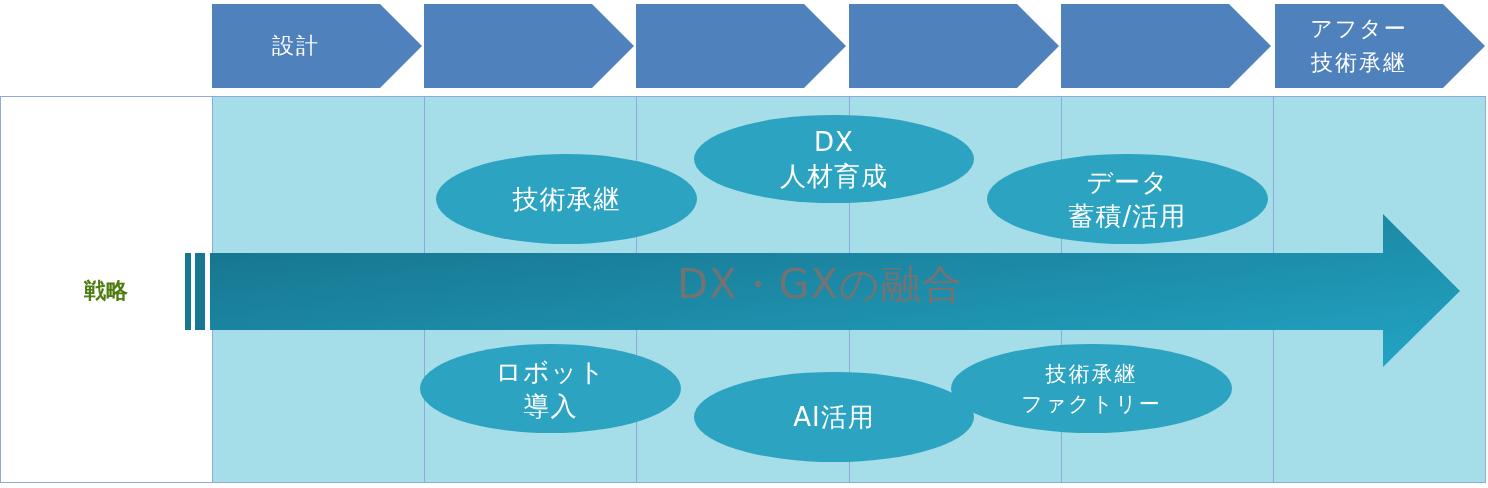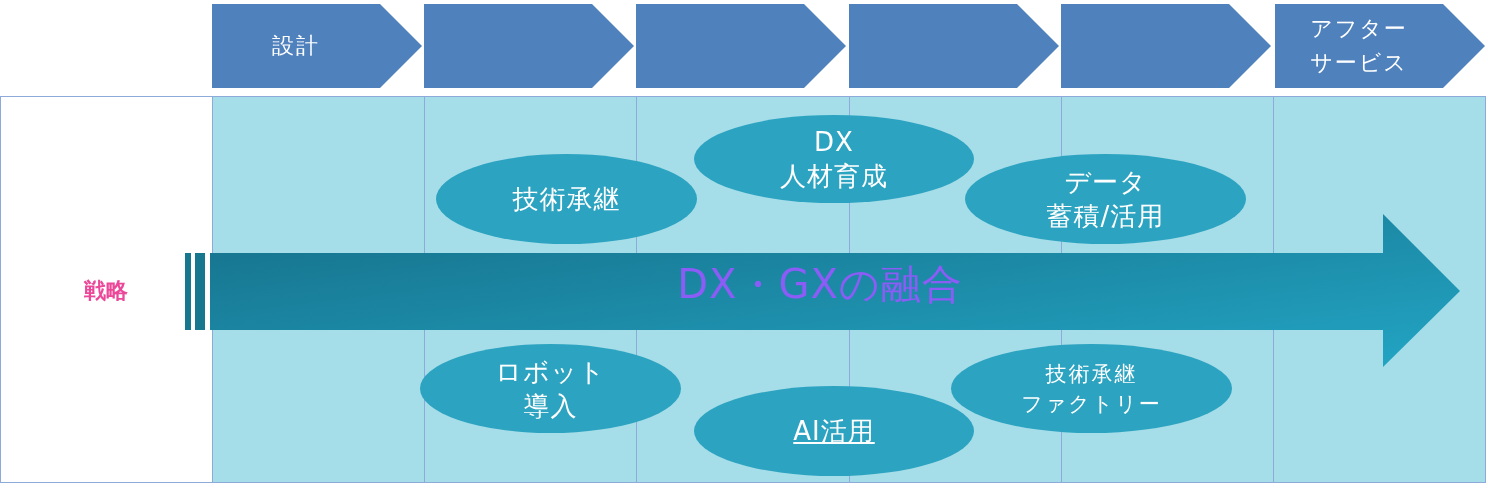--- a/index.html
+++ b/index.html
@@ -13,28 +13,28 @@
                 display: flex; align-items: center; justify-content: center; text-align: center;
                 color: #ffffff; font-size: 22px; line-height: 34px; white-space: pre-line; letter-spacing: 2px; }
 
   
   .grid { position: absolute; left: 0; top: 96px; width: 1486px; height: 389px; }
   .cell { position: absolute; top: 0; height: 387px; border: 1.5px solid #8eaadb; box-sizing: border-box; }
   .cell.label { background: #ffffff; }
   .cell.stage { background: #a5dde9; }
   .row-label { position: absolute; left: 0; top: 0; width: 212px; height: 389px;
                display: flex; align-items: center; justify-content: center;
-               font-size: 22px; font-weight: bold; color: #ec4899; }
+               font-size: 22px; font-weight: bold; color: #4d7c0f; }
 
   
   #arrow-svg { position: absolute; left: 0; top: 0; }
 
   .arrow-text { position: absolute; left: 560px; top: 253px; width: 520px; height: 62px;
                 display: flex; align-items: center; justify-content: center;
-                color: #8b5cf6; font-size: 40px; letter-spacing: 1px; }
+                color: #737373; font-size: 40px; letter-spacing: 1px; }
 
   
   .ellipse { position: absolute; border-radius: 50%; background: #2ca3c0;
              display: flex; align-items: center; justify-content: center; text-align: center;
              color: #ffffff; white-space: pre-line; }
   .ellipse .t { font-size: 26px; line-height: 34px; letter-spacing: 1px; }
   .ellipse .t.sm { font-size: 21px; line-height: 30px; letter-spacing: 2px; }
 </style>
 </head>
 <body>
@@ -64,21 +64,21 @@
   <div class="chev" style="left:1061px">
     <svg width="212" height="84">
         <polygon points="0,0 168,0 210,42 168,84 0,84" fill="#4f81bd"></polygon>
       </svg>
   </div>
   <div class="chev" style="left:1275px">
     <svg width="212" height="84">
         <polygon points="0,0 168,0 210,42 168,84 0,84" fill="#4f81bd"></polygon>
       </svg>
     <div class="chev-label">アフター
-サービス</div>
+技術承継</div>
   </div>
 </div>
 
 <div class="grid">
   <div class="cell label" style="left:0; width:214px;"></div>
   <div class="cell stage" style="left:212px; width:214px;"></div>
   <div class="cell stage" style="left:424px; width:214px;"></div>
   <div class="cell stage" style="left:636px; width:215px;"></div>
   <div class="cell stage" style="left:849px; width:214px;"></div>
   <div class="cell stage" style="left:1061px; width:214px;"></div>
@@ -99,28 +99,28 @@
 </svg>
 <div class="arrow-text">DX・GXの融合</div>
 
 <div class="ellipse" style="left:436px; top:154px; width:261px; height:90px;">
   <span class="t">技術承継</span>
 </div>
 <div class="ellipse" style="left:694px; top:115px; width:280px; height:88px;">
   <span class="t">DX
 人材育成</span>
 </div>
-<div class="ellipse" style="left:965px; top:154px; width:281px; height:90px;">
+<div class="ellipse" style="left:987px; top:154px; width:281px; height:90px;">
   <span class="t">データ
 蓄積/活用</span>
 </div>
 
 <div class="ellipse" style="left:420px; top:344px; width:261px; height:89px;">
   <span class="t">ロボット
 導入</span>
 </div>
-<div class="ellipse" style="left:694px; top:386px; width:280px; height:90px;text-decoration:underline;">
+<div class="ellipse" style="left:694px; top:372px; width:280px; height:90px;">
   <span class="t">AI活用</span>
 </div>
 <div class="ellipse" style="left:951px; top:344px; width:281px; height:89px;">
   <span class="t sm">技術承継
 ファクトリー</span>
 </div>
 
 </body></html>

